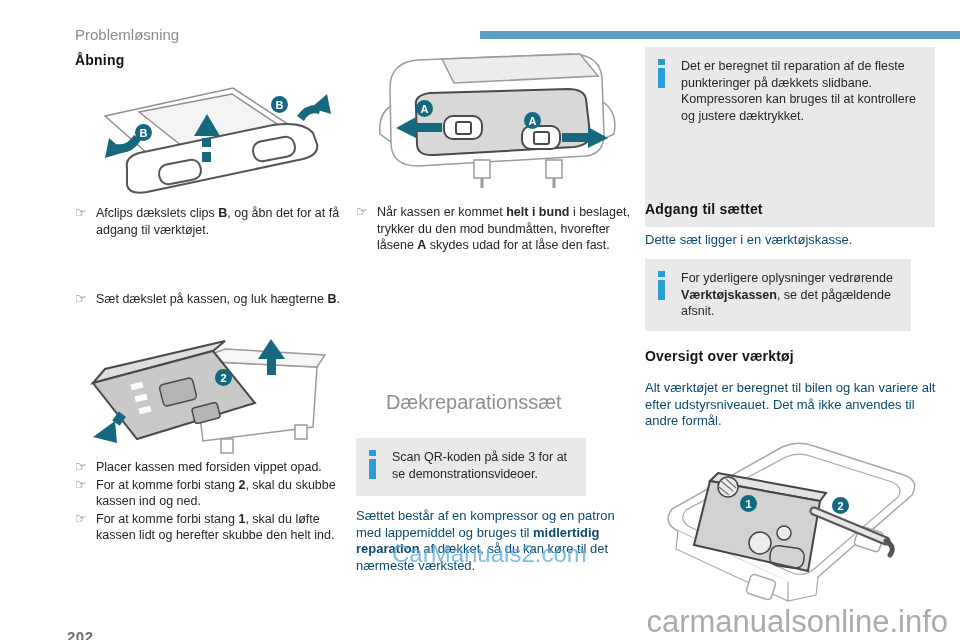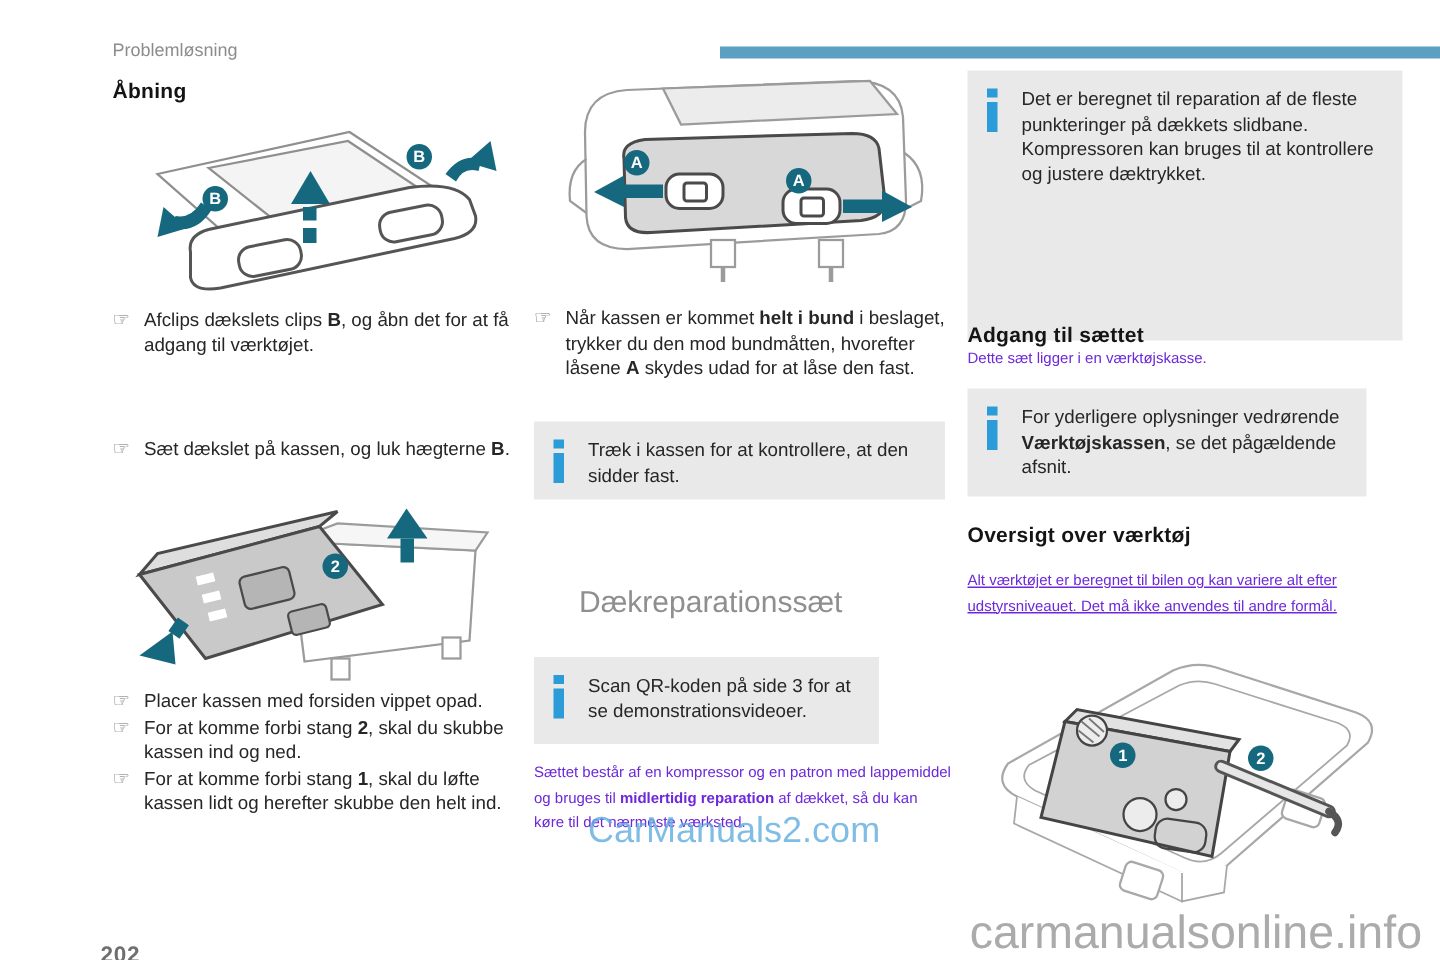--- a/index.html
+++ b/index.html
@@ -6,28 +6,28 @@
     --teal:#15687e;
     --top-bar:#5ba0c2;
     --info-icon:#2b9cd8;
     --info-box-bg:#e9e9e9;
   }
   *{margin:0;padding:0;box-sizing:border-box;}
   html,body{background:#fff;}
   body{font-family:"Liberation Sans", sans-serif;color:#2e2e2e;}
   #page{position:relative;width:960px;height:640px;background:#fff;overflow:hidden;}
 
-  .running-header{position:absolute;font-size:12px;color:#8c8c8c;}
+  .running-header{position:absolute;font-size:15px;color:#8c8c8c;}
   .top-bar{position:absolute;height:8px;background:var(--top-bar);}
 
   h2.sec{position:absolute;font-size:14px;font-weight:bold;color:#141414;letter-spacing:.2px;}
   h2.sec.big{font-size:19px;}
   .chapter-heading{position:absolute;font-size:20px;font-weight:normal;color:#8f8f8f;margin-left:30px;}
 
-  .para{position:absolute;font-size:10px;line-height:16.5px;color:#6d28d9;}
+  .para{position:absolute;font-size:13px;line-height:16.5px;color:#0c4a6e;}
   .bullet{position:absolute;display:flex;font-size:12.5px;line-height:16.5px;color:#262626;}
   .bullet .marker{width:21px;flex:0 0 21px;color:#6a6a6a;font-size:13px;line-height:16px;}
   .bullets .bullet{position:static;margin-bottom:1px;}
   .bullets{position:absolute;}
 
   .infobox{position:absolute;background:var(--info-box-bg);padding:11px 12px 11px 36px;font-size:12.5px;line-height:16.5px;color:#262626;}
   .iicon{position:absolute;left:13px;top:21px;width:7px;height:20px;background:var(--info-icon);}
   .iicon::before{content:"";position:absolute;top:-9px;left:0;width:7px;height:6px;background:var(--info-icon);}
 
   .fig{position:absolute;}
@@ -145,55 +145,51 @@
     </svg>
     <div class="badge" style="left:60px;top:58px;">A</div>
     <div class="badge" style="left:168px;top:70px;">A</div>
   </div>
 
   <div class="bullet" style="left:356px;top:204px;width:276px;">
     <span class="marker">☞</span>
     <span><span>Når kassen er kommet </span><b>helt i bund</b><span> i beslaget, trykker du den mod bundmåtten, hvorefter låsene </span><b>A</b><span> skydes udad for at låse den fast.</span></span>
   </div>
 
-  <div class="infobox" style="left:356px;top:281px;width:274px;height:52px;">
-    <span class="iicon"></span>
-    <span>Træk i kassen for at kontrollere, at den sidder fast.</span>
-  </div>
 
   <div class="chapter-heading" style="left:356px;top:391px;">Dækreparationssæt</div>
 
   <div class="infobox" style="left:356px;top:438px;width:230px;height:58px;">
     <span class="iicon"></span>
     <span>Scan QR-koden på side 3 for at se demonstrationsvideoer.</span>
   </div>
 
   <div class="para" style="left:356px;top:508px;width:278px;">
     <span>Sættet består af en kompressor og en patron med lappemiddel og bruges til </span><b>midlertidig reparation</b><span> af dækket, så du kan køre til det nærmeste værksted.</span>
   </div>
 
   <div class="wm-center" style="left:392px;top:540px;">CarManuals2.com</div>
 
   <div class="infobox" style="left:645px;top:47px;width:290px;height:180px;">
     <span class="iicon"></span>
     <span>Det er beregnet til reparation af de fleste punkteringer på dækkets slidbane. Kompressoren kan bruges til at kontrollere og justere dæktrykket.</span>
   </div>
 
-  <h2 class="sec" style="left:645px;top:201px;margin-top:14px;">Adgang til sættet</h2>
+  <h2 class="sec" style="left:645px;top:201px;">Adgang til sættet</h2>
 
   <div class="para" style="left:645px;top:232px;width:290px;">Dette sæt ligger i en værktøjskasse.</div>
 
   <div class="infobox" style="left:645px;top:259px;width:266px;height:72px;">
     <span class="iicon"></span>
     <span><span>For yderligere oplysninger vedrørende </span><b>Værktøjskassen</b><span>, se det pågældende afsnit.</span></span>
   </div>
 
   <h2 class="sec" style="left:645px;top:348px;">Oversigt over værktøj</h2>
 
-  <div class="para" style="left:645px;top:380px;width:292px;text-decoration:underline;">Alt værktøjet er beregnet til bilen og kan variere alt efter udstyrsniveauet. Det må ikke anvendes til andre formål.</div>
+  <div class="para" style="left:645px;top:380px;width:292px;">Alt værktøjet er beregnet til bilen og kan variere alt efter udstyrsniveauet. Det må ikke anvendes til andre formål.</div>
 
   <div class="fig" style="left:648px;top:437px;width:285px;height:175px;">
     <svg width="285" height="175" viewBox="0 0 285 175">
       <path d="M134 10 Q150 3 166 9 L256 38 Q272 44 264 58 L170 140 Q156 152 140 145 L30 94 Q14 86 24 72 Z" fill="#ffffff" stroke="#a8a8a8" stroke-width="1.5"></path>
       <path d="M138 20 Q150 15 162 19 L244 45 Q256 50 250 60 L166 132 Q155 141 142 135 L42 90 Q30 83 38 73 Z" fill="none" stroke="#a8a8a8" stroke-width="1.2"></path>
       <path d="M30 94 L28 112 L140 164 L142 145" fill="#ffffff" stroke="#a8a8a8" stroke-width="1.2"></path>
       <path d="M170 140 L168 158 L140 164 L140 145" fill="#ffffff" stroke="#a8a8a8" stroke-width="1.2"></path>
       <rect x="208" y="92" width="26" height="20" rx="4" fill="#fff" stroke="#a8a8a8" stroke-width="1.5" transform="rotate(18 221 102)"></rect>
       <rect x="100" y="140" width="26" height="20" rx="4" fill="#fff" stroke="#a8a8a8" stroke-width="1.5" transform="rotate(18 113 150)"></rect>
       <path d="M62 44 L70 36 L178 56 L172 64 Z" fill="#e2e2e2" stroke="#444" stroke-width="2"></path>

